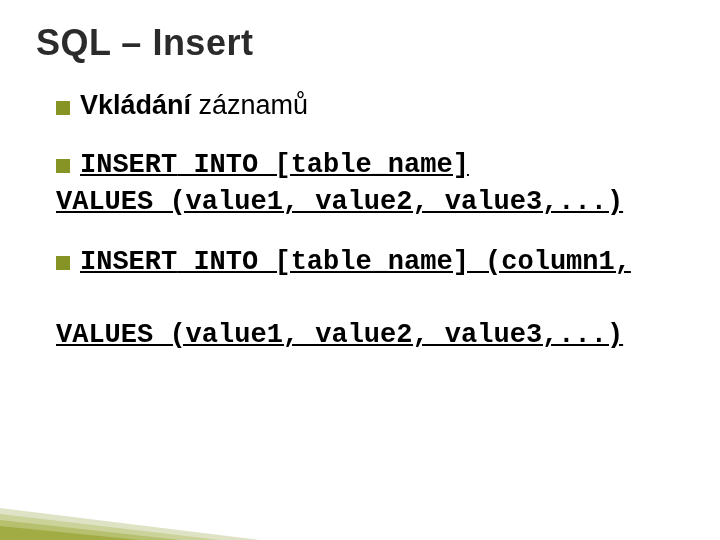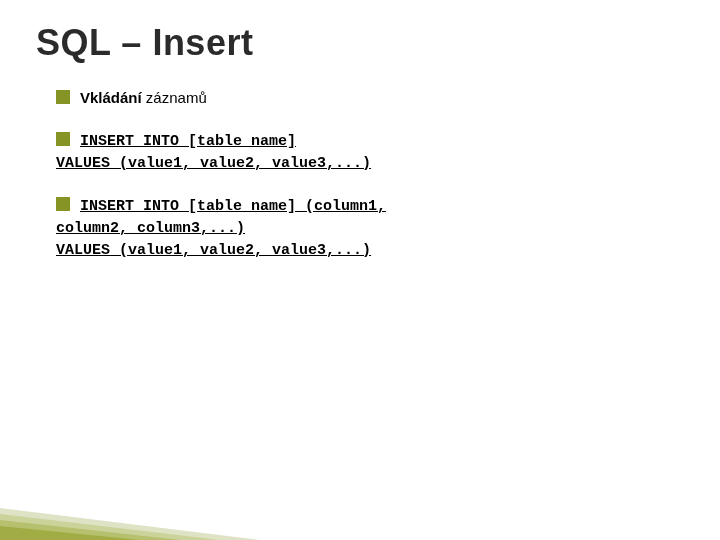--- a/index.html
+++ b/index.html
@@ -20,21 +20,21 @@
     padding: 22px 36px 13px 36px;
   }
   .title {
     font-weight: 700;
     font-size: 36px;
     color: #2b2b2b;
     letter-spacing: 0.5px;
     margin: 0 0 24px 0;
   }
   .body {
-    font-size: 15px;
+    font-size: 27px;
     line-height: 1.32;
   }
   .item {
     margin: 0 0 22px 20px;
   }
   .bullet {
     display: inline-block;
     width: 14px;
     height: 14px;
     background: #859425;
@@ -74,21 +74,21 @@
       <span class="bullet"></span><span class="serif"><span class="bold">Vkládání</span><span> záznamů</span></span>
     </div>
 
     <div class="item">
       <span class="bullet"></span><span class="mono bold">INSERT</span><span class="mono bold"> INTO [table_name]</span><br>
       <span class="mono bold">VALUES (value1, value2, value3,...)</span>
     </div>
 
     <div class="item">
       <span class="bullet"></span><span class="mono bold">INSERT</span><span class="mono bold"> INTO [table_name] (column1,</span><br>
-      <span class="mono bold">column2, column3,...)</span><br>
+      <br>
       <span class="mono bold">VALUES (value1, value2, value3,...)</span>
     </div>
 
   </div>
 
   <svg class="corner" viewBox="0 0 260 60" preserveAspectRatio="none">
     <polygon points="0,60 260,60 0,28" fill="#dfe3c6"></polygon>
     <polygon points="0,60 220,60 0,34" fill="#cbd29a"></polygon>
     <polygon points="0,60 180,60 0,40" fill="#b6c06f"></polygon>
     <polygon points="0,60 140,60 0,46" fill="#a1ad44"></polygon>

